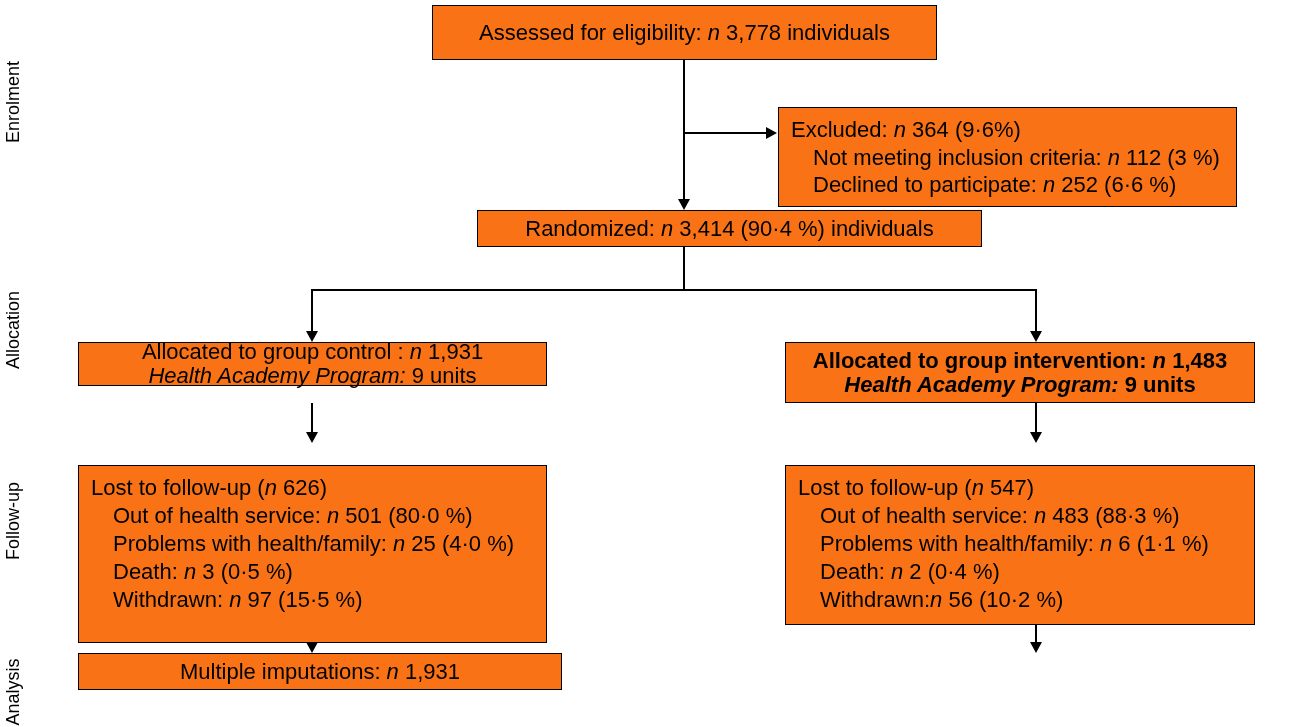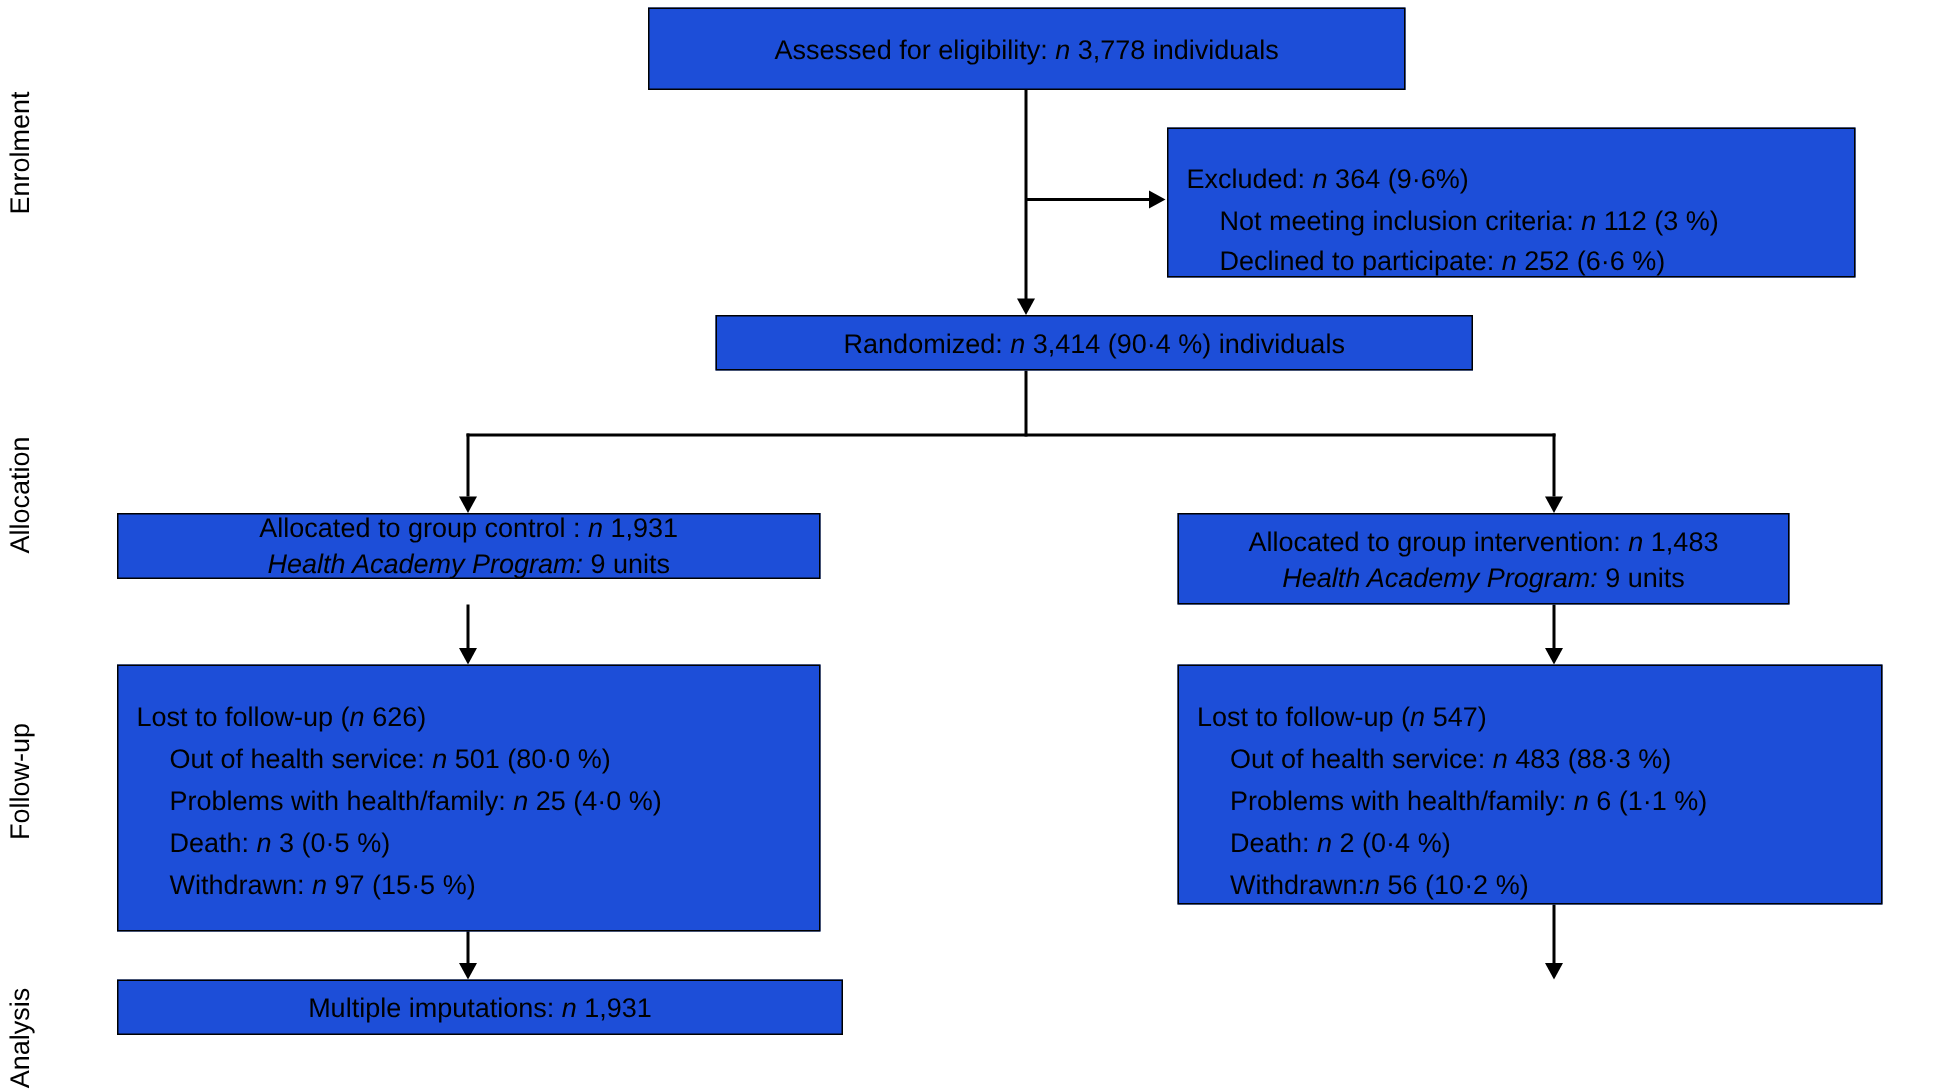--- a/index.html
+++ b/index.html
@@ -1,25 +1,25 @@
 <!DOCTYPE html>
 <html><head>
 <meta charset="utf-8">
 <style>
   * { margin:0; padding:0; box-sizing:border-box; }
   html,body { background:#fff; }
   body { font-family:"Liberation Sans", sans-serif; color:#000; }
   .canvas { position:relative; width:1301px; height:727px; background:#fff; overflow:hidden; }
 
   .box {
-    position:absolute; border:1.7px solid #000; background:#1d4ed8;
-    font-size:18px; color:#000;
+    position:absolute; border:1.7px solid #000; background:#f97316;
+    font-size:22px; color:#000;
   }
   .center-text { display:flex; flex-direction:column; align-items:center; justify-content:center; text-align:center; line-height:24px; }
-  .left-text { padding:20px 12px; line-height:28px; }
+  .left-text { padding:8px 12px; line-height:28px;margin-top:22px; }
   .left-text .line:not(:first-child) { padding-left:22px; }
 
   .vline, .hline { position:absolute; background:#000; }
   .vline { width:2.5px; }
   .hline { height:2.5px; }
 
   .arrow-down { position:absolute; width:0; height:0;
     border-left:6px solid transparent; border-right:6px solid transparent;
     border-top:11px solid #000; }
   .arrow-right { position:absolute; width:0; height:0;
@@ -77,21 +77,21 @@
 
   <div class="box center-text" style="left:432px; top:210px; width:505px; height:37px;margin-left:45px;">
       <div class="line">Randomized: <i>n</i> 3,414 (90·4 %) individuals</div>
     </div>
 
   <div class="box center-text" style="left:78px;  top:342px; width:469px; height:44px;">
       <div class="line">Allocated to group control : <i>n</i> 1,931</div>
       <div class="line"><i>Health Academy Program:</i> 9 units</div>
     </div>
 
-  <div class="box center-text" style="left:785px; top:342px; width:408px; height:61px;">
+  <div class="box center-text" style="left:785px; top:342px; width:470px; height:61px;font-weight:bold;">
       <div class="line">Allocated to group intervention: <i>n</i> 1,483</div>
       <div class="line"><i>Health Academy Program:</i> 9 units</div>
     </div>
 
   <div class="box left-text" style="left:78px;  top:443px; width:469px; height:178px;">
       <div class="line">Lost to follow-up (<i>n</i> 626)</div>
       <div class="line">Out of health service: <i>n</i> 501 (80·0 %)</div>
       <div class="line">Problems with health/family: <i>n</i> 25 (4·0 %)</div>
       <div class="line">Death: <i>n</i> 3 (0·5 %)</div>
       <div class="line">Withdrawn: <i>n</i> 97 (15·5 %)</div>

